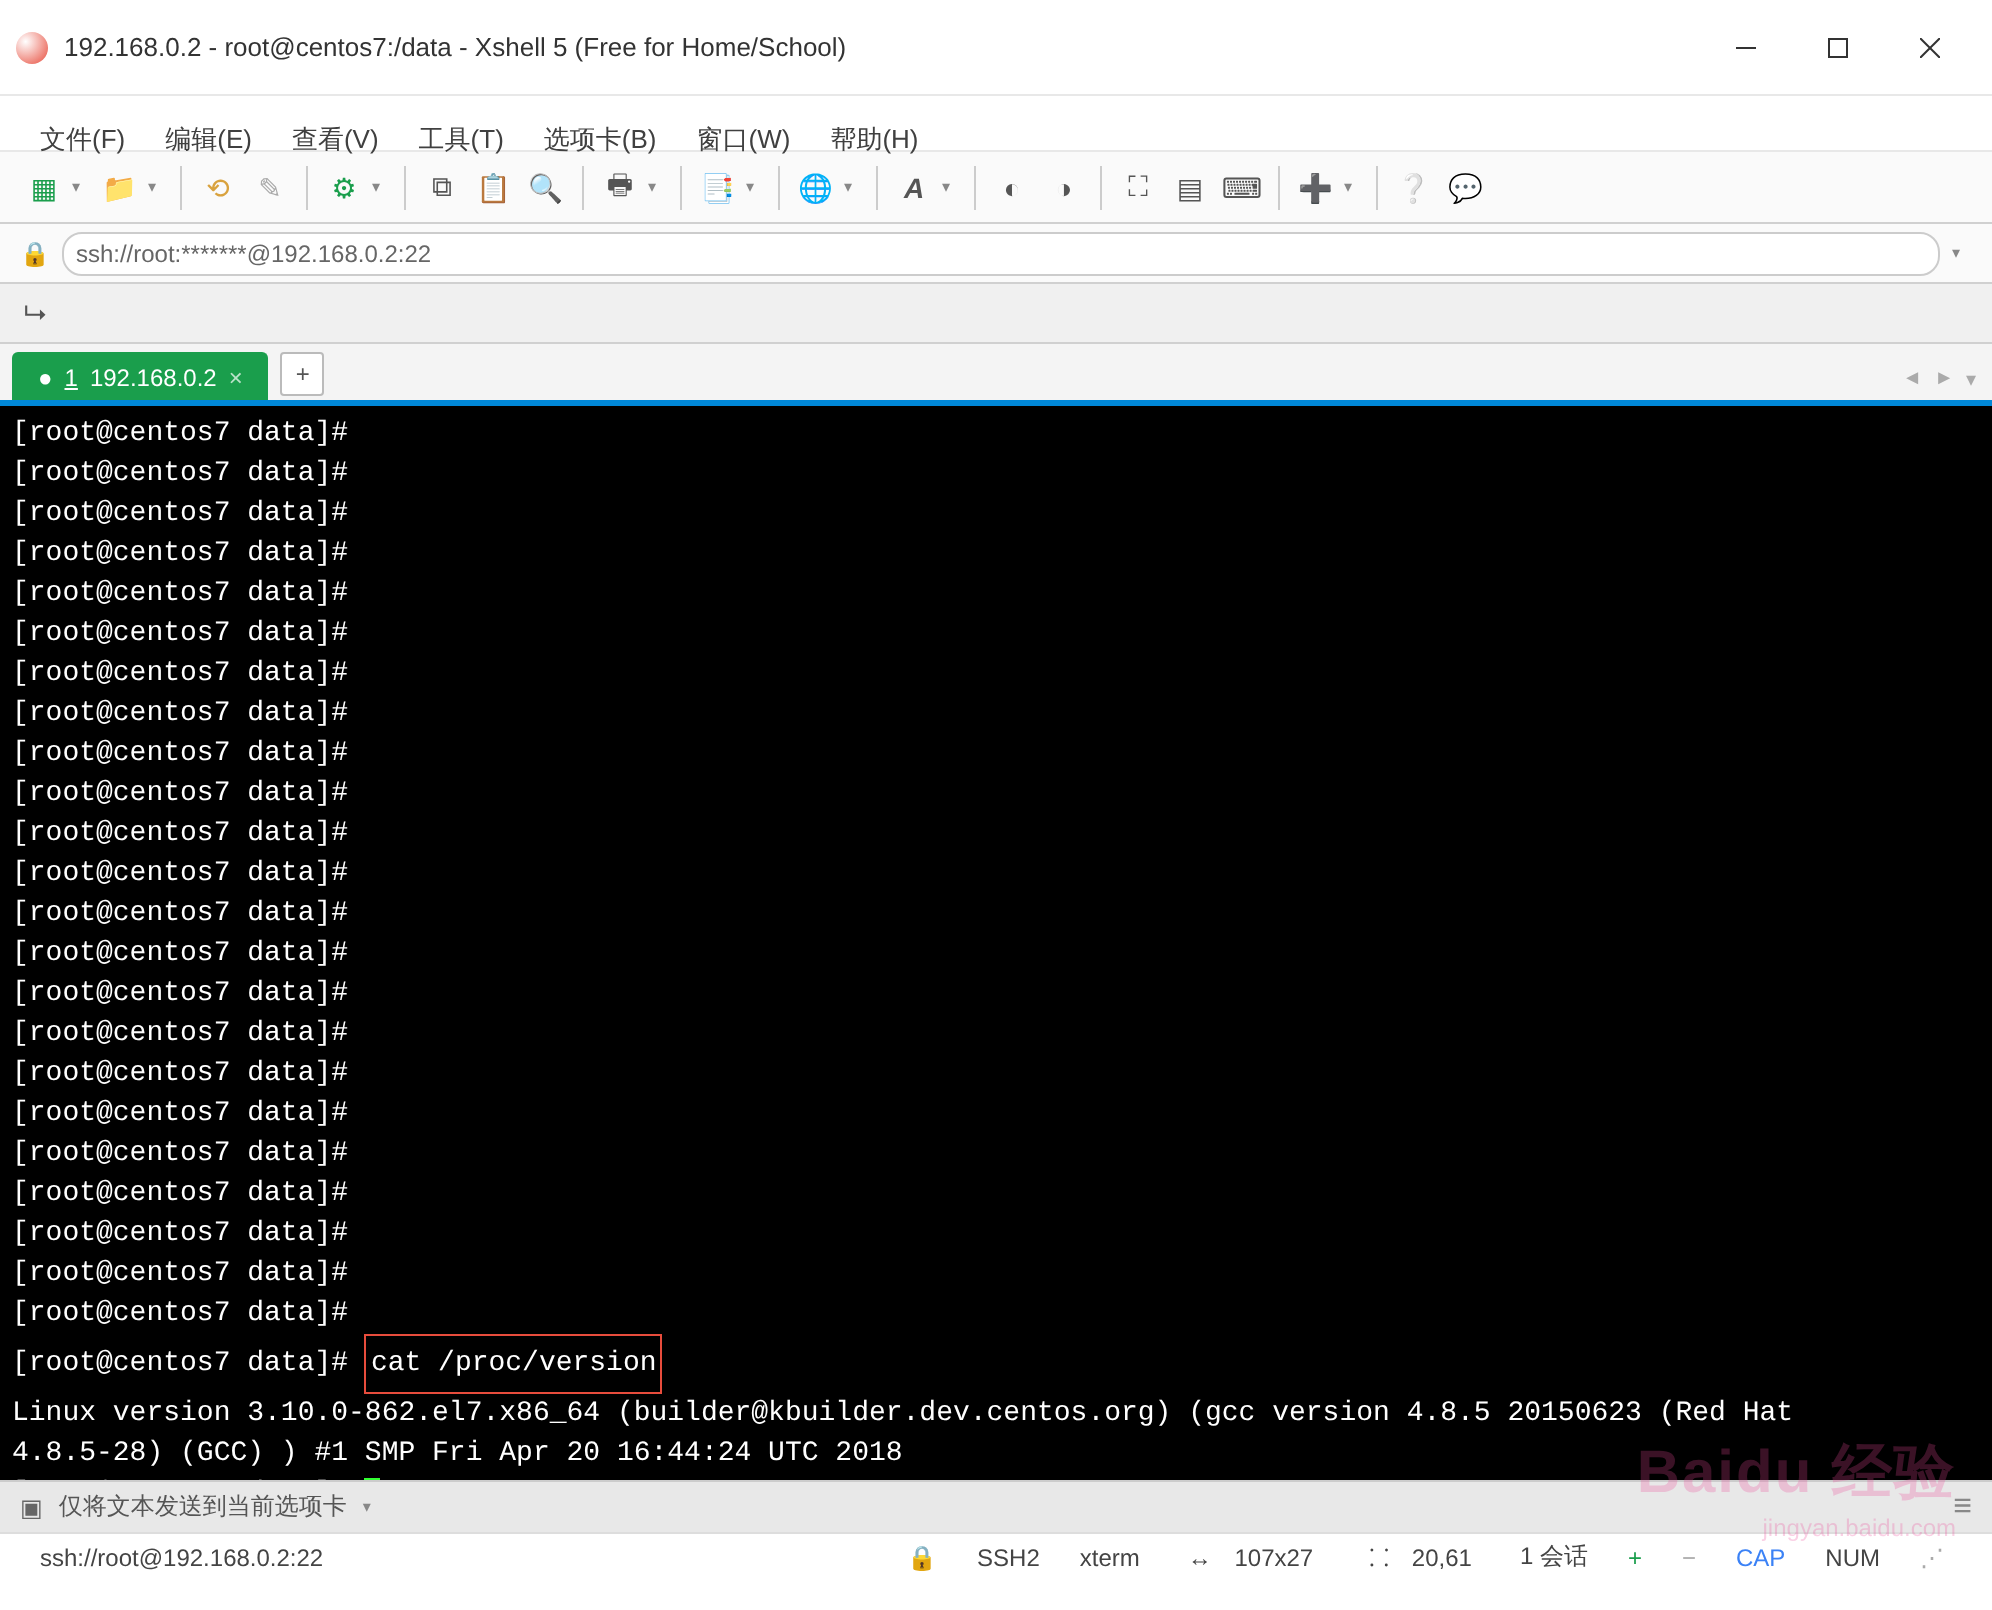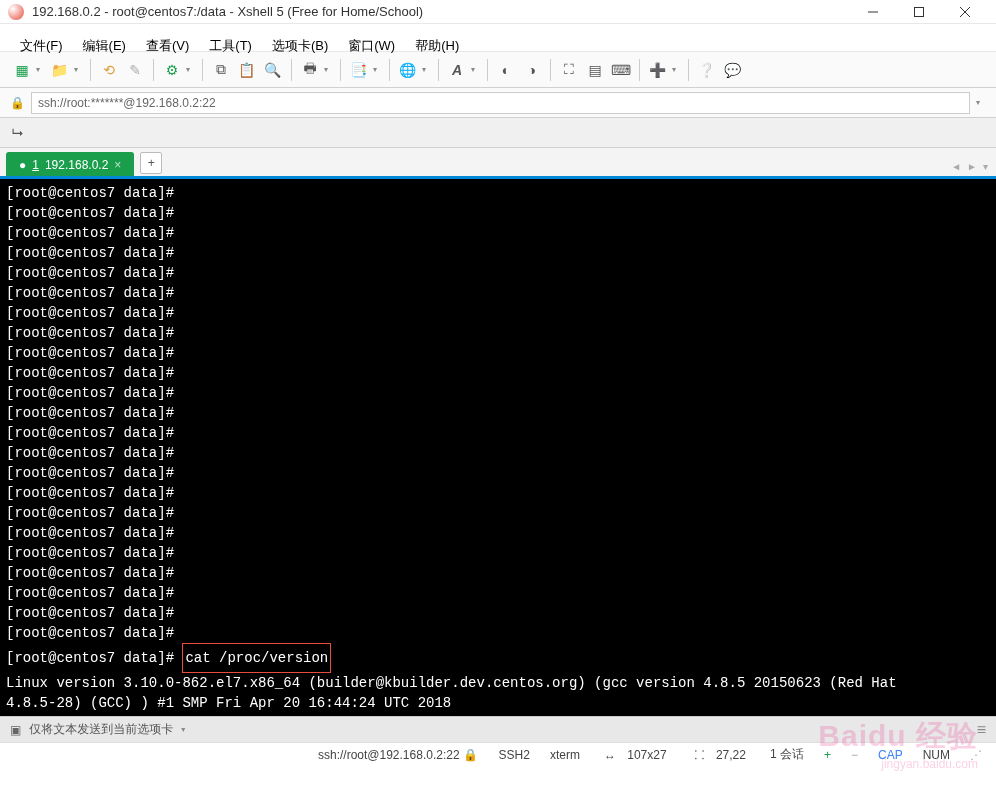--- a/index.html
+++ b/index.html
@@ -1,42 +1,42 @@
 <!DOCTYPE html>
 <html><head>
 <meta charset="utf-8">
 <style>
 * { margin:0; padding:0; box-sizing:border-box; }
 body { font-family:"Microsoft YaHei", Tahoma, sans-serif; font-size:12px; background:#fff; width:996px; height:805px; overflow:hidden; position:relative; }
-.titlebar { height:24px; display:flex; align-items:center; padding:0 8px; background:#fff; border-bottom:1px solid #e8e8e8; }
+.titlebar { height:48px; display:flex; align-items:center; padding:0 8px; background:#fff; border-bottom:1px solid #e8e8e8; }
 .titlebar .app-icon { width:16px; height:16px; border-radius:50%; background:radial-gradient(circle at 30% 30%, #fff, #e74c3c); margin-right:8px; }
 .titlebar .title { flex:1; font-size:13px; color:#333; }
 .win-btn { width:46px; height:32px; display:flex; align-items:center; justify-content:center; color:#333; }
 .menubar { height:28px; display:flex; align-items:center; padding:0 12px; gap:4px; border-bottom:1px solid #e8e8e8; }
-.menu-item { padding:4px 8px; font-size:13px; color:#000000; cursor:pointer;margin-top:16px; }
+.menu-item { padding:4px 8px; font-size:13px; color:#404040; cursor:pointer;margin-top:16px; }
 .toolbar { height:36px; display:flex; align-items:center; padding:0 10px; gap:2px; border-bottom:1px solid #d0d0d0; background:#fafafa; }
 .tb-btn { width:24px; height:24px; display:flex; align-items:center; justify-content:center; border-radius:2px; cursor:pointer; color:#555; font-size:14px; }
 .tb-sep { width:1px; height:22px; background:#ccc; margin:0 4px; }
 .tb-dd { width:10px; color:#888; font-size:8px; cursor:pointer; }
 .addrbar { height:30px; display:flex; align-items:center; padding:4px 10px; background:#fafafa; border-bottom:1px solid #d0d0d0; gap:6px; }
-.addr-input { flex:1; height:22px; border:1px solid #ccc; border-radius:0; padding:0 6px; font-size:12px; color:#666; background:#fff; }
+.addr-input { flex:1; height:22px; border:1px solid #ccc; border-radius:10px; padding:0 6px; font-size:12px; color:#666; background:#fff; }
 .infobar { height:30px; display:flex; align-items:center; padding:0 12px; background:#f0f0f0; border-bottom:1px solid #d0d0d0; color:#666; font-size:13px; gap:6px; }
 .tabbar { height:28px; display:flex; align-items:flex-end; padding:0 6px; background:#f4f4f4; position:relative; }
 .tab { height:24px; padding:0 12px; display:flex; align-items:center; gap:6px; border:1px solid #1a9e4c; border-bottom:none; border-radius:3px 3px 0 0; background:#1a9e4c; color:#fff; font-size:12px; cursor:pointer; margin-right:2px; }
 .tab .close { font-size:12px; opacity:.7; }
 .tab-add { width:22px; height:22px; border:1px solid #bbb; border-radius:2px; display:flex; align-items:center; justify-content:center; background:#fff; cursor:pointer; color:#555; margin-bottom:2px; margin-left:4px; }
 .tab-nav { position:absolute; right:8px; bottom:4px; color:#aaa; font-size:10px; display:flex; gap:6px; }
 .terminal { background:#000; color:#fff; font-family:"Consolas","Courier New",monospace; font-size:14px; line-height:20px; padding:4px 6px; height:540px; border-top:3px solid #0088d8; overflow:hidden; white-space:pre; }
 .highlight-box { border:1px solid #e74c3c; padding:4px 2px; display:inline-block; }
 .cursor-block { display:inline-block; width:8px; height:14px; background:#3f3; vertical-align:middle; }
 .bottombar { height:26px; display:flex; align-items:center; padding:0 10px; background:#e8e8e8; border-top:1px solid #ccc; font-size:12px; color:#555; gap:8px; }
 .bottombar .msg-icon { font-size:12px; color:#666; }
 .bottombar .dd-small { font-size:8px; color:#888; }
 .bottom-menu { margin-left:auto; font-size:16px; color:#888; cursor:pointer; }
-.statusbar { height:24px; display:flex; align-items:center; padding:0 10px; font-size:12px; color:#444; border-top:1px solid #ddd; justify-content:flex-end; }
+.statusbar { height:24px; display:flex; align-items:center; padding:0 20px; font-size:12px; color:#444; border-top:1px solid #ddd; justify-content:space-between; }
 .status-right { display:flex; gap:12px; align-items:center; }
 .status-right span { padding:0 4px; }
 .watermark { position:absolute; right:18px; bottom:34px; color:#ec4899; opacity:.25; font-family:Arial,sans-serif; text-align:right; pointer-events:none; }
 .watermark .big { font-size:30px; font-weight:bold; letter-spacing:1px; }
 .watermark .small { font-size:12px; }
 svg { display:block; }
 .underline { text-decoration:underline; }
 </style>
 </head>
 <body>
@@ -148,21 +148,21 @@
   <span class="bottom-menu">≡</span>
 </div>
 
 <div class="statusbar">
   <span>ssh://root@192.168.0.2:22</span>
   <div class="status-right">
     <span>🔒</span>
     <span>SSH2</span>
     <span>xterm</span>
     <span><span>↔</span> <span>107x27</span></span>
-    <span><span>⸬</span> <span>27,22</span></span>
+    <span><span>⸬</span> <span>20,61</span></span>
     <span>1 会话</span>
     <span style="color:#1a9e4c;">+</span>
     <span style="color:#aaa;">−</span>
     <span style="color:#3b82f6;">CAP</span>
     <span>NUM</span>
     <span style="color:#aaa;">⋰</span>
   </div>
 </div>
 
 <div class="watermark">

